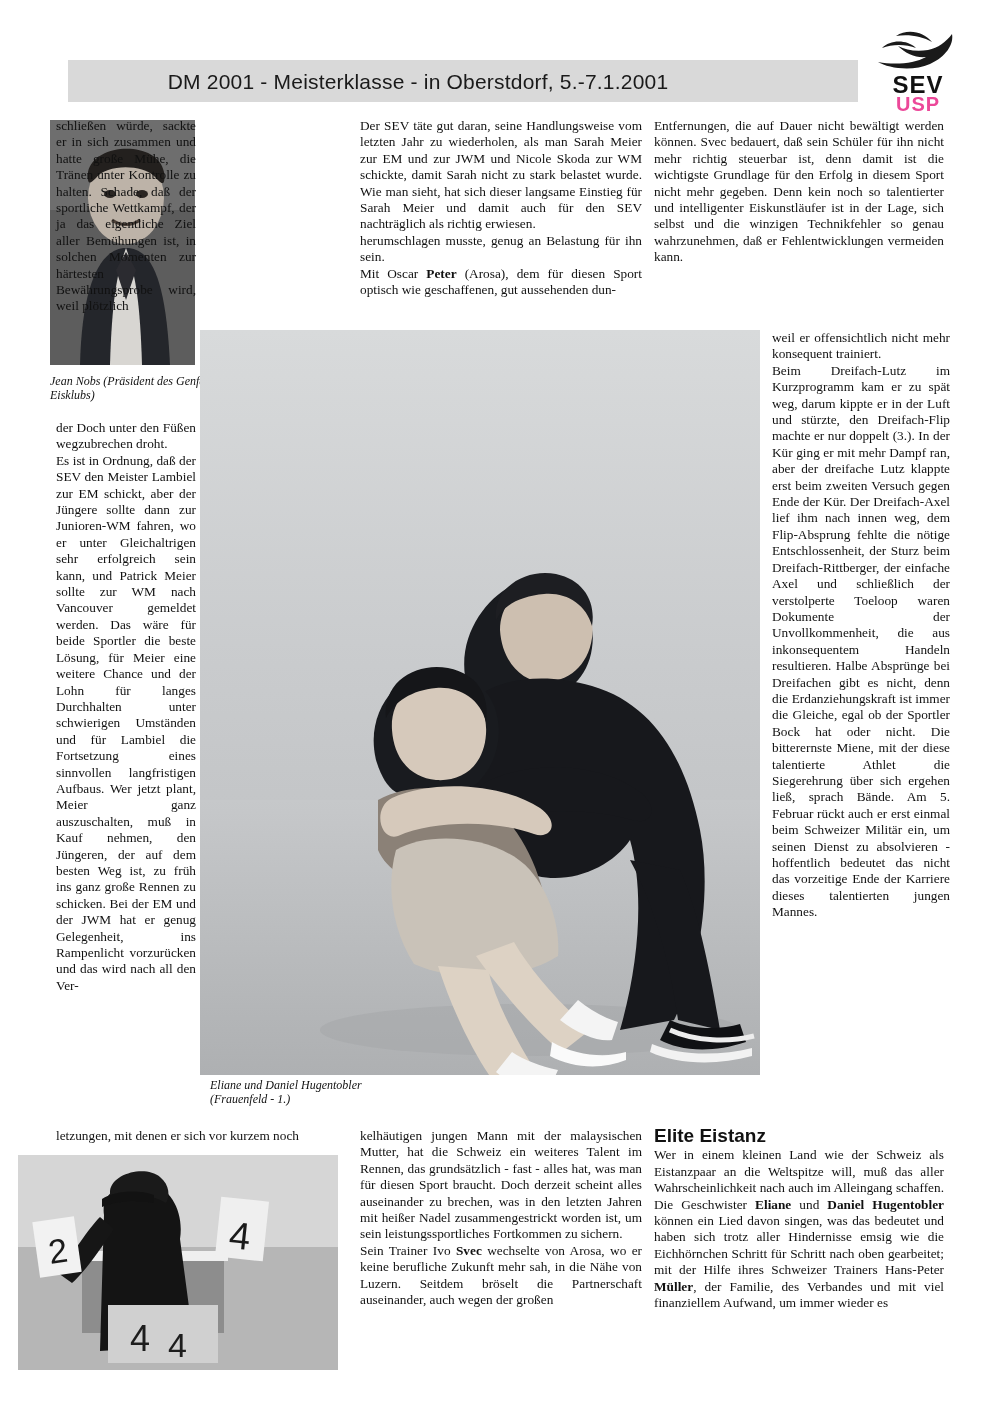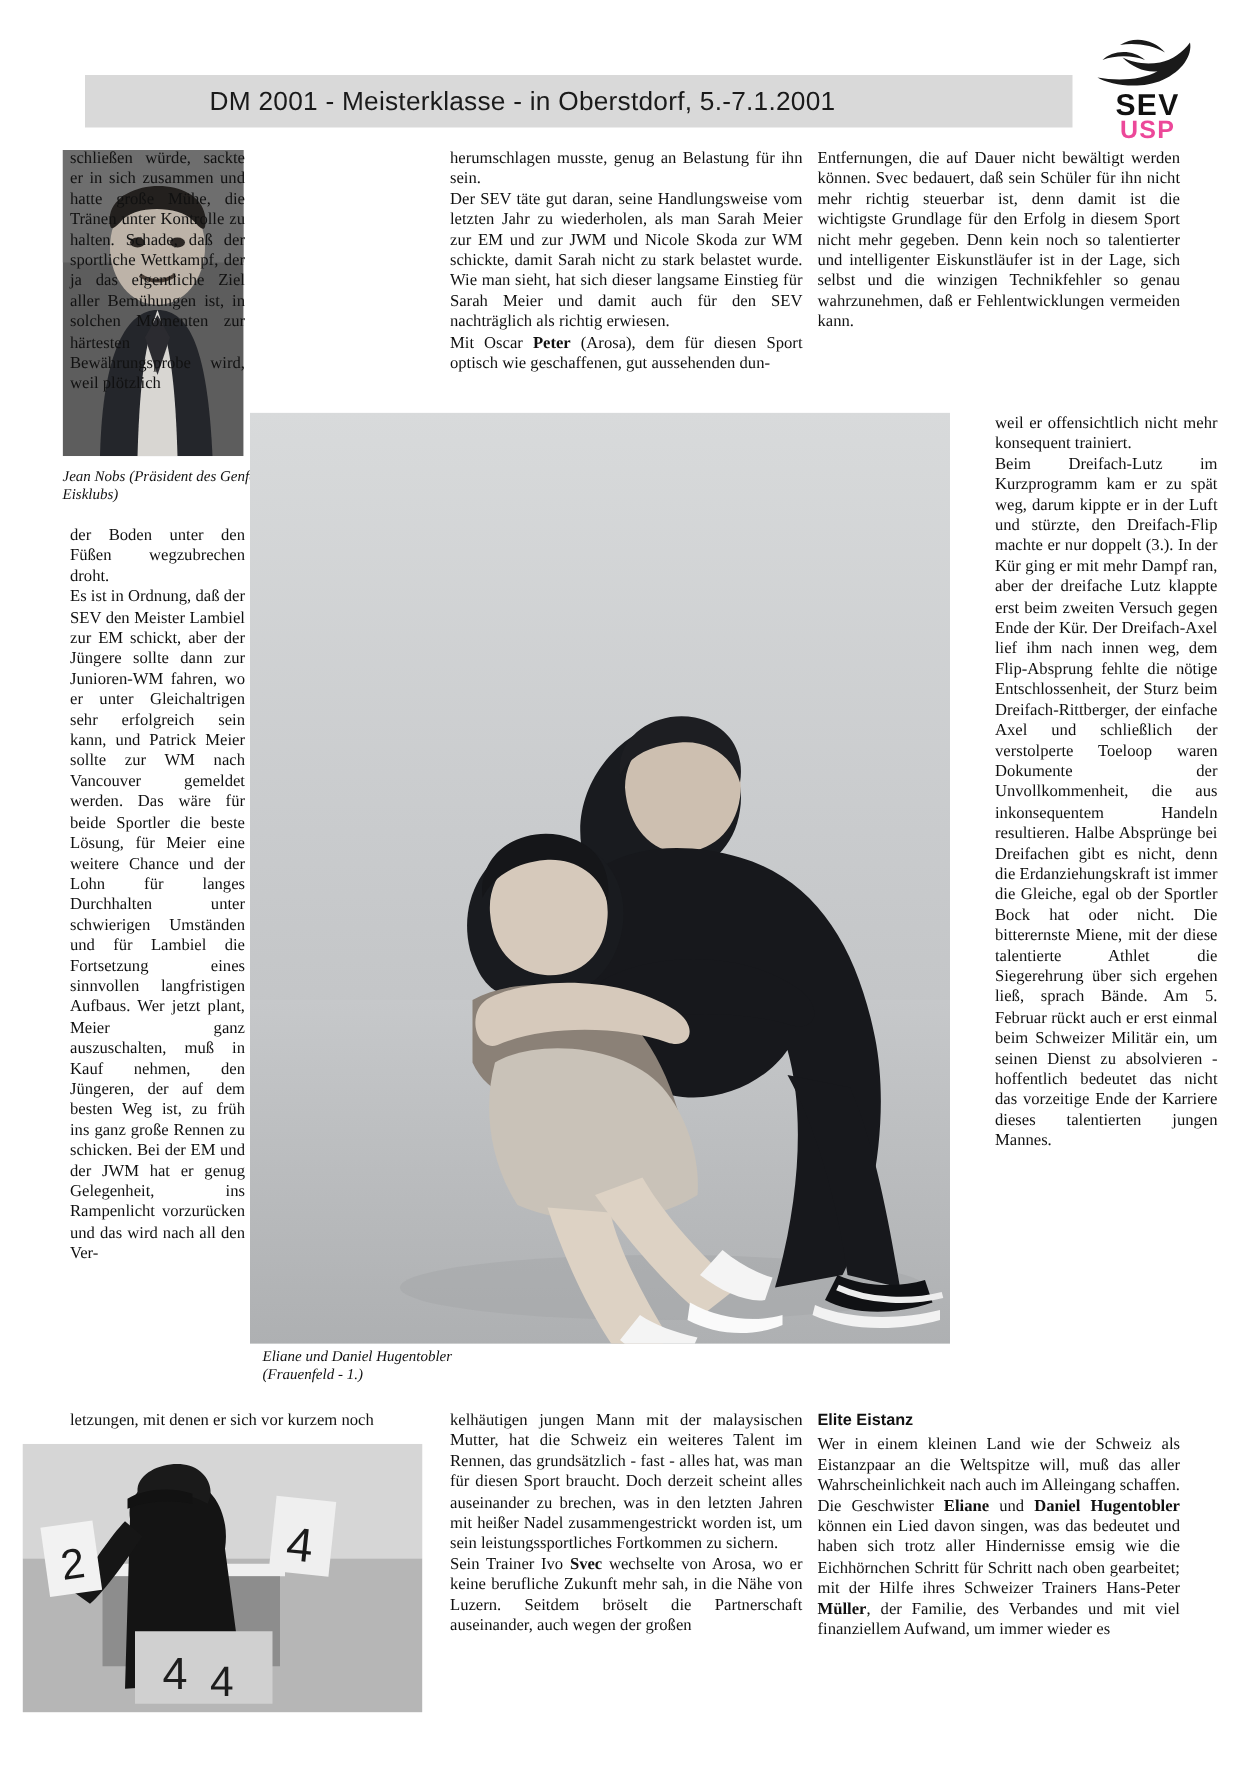--- a/index.html
+++ b/index.html
@@ -56,34 +56,34 @@
   #c1a{left:56px;top:118px;width:140px;}
   #c1b{left:56px;top:420px;width:140px;}
   #c1c{left:56px;top:1128px;width:285px;}
 
   
   #c2a{left:360px;top:118px;width:282px;}
   #c2b{left:360px;top:1128px;width:282px;}
 
   
   #c3a{left:654px;top:118px;width:290px;}
-  #c3b{left:796px;top:330px;width:178px;}
+  #c3b{left:772px;top:330px;width:178px;}
   #c3c{left:654px;top:1128px;width:290px;}
 
   .photo-caption{
     position:absolute;
     font-size:12px;line-height:14px;font-style:italic;
     color:#111;
   }
   #cap-nobs{left:50px;top:374px;width:160px;}
   #cap-hug{left:210px;top:1078px;width:200px;}
 
   .subhead{
     font-family:"Liberation Sans", sans-serif;
-    font-weight:bold;font-size:13px;
+    font-weight:bold;font-size:19px;
     margin-bottom:3px;
   }
 
   b{font-weight:bold;}
 
   
   .photo{position:absolute;overflow:hidden;}
   #photo-nobs{left:50px;top:120px;width:145px;height:245px;}
   #photo-pair{left:200px;top:330px;width:560px;height:745px;}
   #photo-judge{left:18px;top:1155px;width:320px;height:215px;}
@@ -207,33 +207,33 @@
       <text x="150" y="202" font-family="Liberation Sans, sans-serif" font-size="34" fill="#1d1d1d">4</text>
     </svg>
   </div>
 
   <div class="col" id="c1a">
     <p>schließen würde, sackte er in sich zusammen und hatte große Mühe, die Tränen unter Kontrolle zu halten. Schade, daß der sportliche Wettkampf, der ja das eigentliche Ziel aller Bemühungen ist, in solchen Momenten zur härtesten Bewährungsprobe wird, weil plötzlich</p>
   </div>
 
   <div class="col" id="c1b">
     <div>
-        <p>der Boden unter den Füßen wegzubrechen droht.</p>
+        <p>der Doch unter den Füßen wegzubrechen droht.</p>
         <p>Es ist in Ordnung, daß der SEV den Meister Lambiel zur EM schickt, aber der Jüngere sollte dann zur Junioren-WM fahren, wo er unter Gleichaltrigen sehr erfolgreich sein kann, und Patrick Meier sollte zur WM nach Vancouver gemeldet werden. Das wäre für beide Sportler die beste Lösung, für Meier eine weitere Chance und der Lohn für langes Durchhalten unter schwierigen Umständen und für Lambiel die Fortsetzung eines sinnvollen langfristigen Aufbaus. Wer jetzt plant, Meier ganz auszuschalten, muß in Kauf nehmen, den Jüngeren, der auf dem besten Weg ist, zu früh ins ganz große Rennen zu schicken. Bei der EM und der JWM hat er genug Gelegenheit, ins Rampenlicht vorzurücken und das wird nach all den Ver-</p>
       </div>
   </div>
 
   <div class="col" id="c1c">
     <p>letzungen, mit denen er sich vor kurzem noch</p>
   </div>
 
   <div class="col" id="c2a">
     <div>
+        <p>Der SEV täte gut daran, seine Handlungsweise vom letzten Jahr zu wiederholen, als man Sarah Meier zur EM und zur JWM und Nicole Skoda zur WM schickte, damit Sarah nicht zu stark belastet wurde. Wie man sieht, hat sich dieser langsame Einstieg für Sarah Meier und damit auch für den SEV nachträglich als richtig erwiesen.</p>
         <p>herumschlagen musste, genug an Belastung für ihn sein.</p>
-        <p>Der SEV täte gut daran, seine Handlungsweise vom letzten Jahr zu wiederholen, als man Sarah Meier zur EM und zur JWM und Nicole Skoda zur WM schickte, damit Sarah nicht zu stark belastet wurde. Wie man sieht, hat sich dieser langsame Einstieg für Sarah Meier und damit auch für den SEV nachträglich als richtig erwiesen.</p>
         <p>Mit Oscar <b>Peter</b> (Arosa), dem für diesen Sport optisch wie geschaffenen, gut aussehenden dun-</p>
       </div>
   </div>
 
   <div class="col" id="c2b">
     <div>
         <p>kelhäutigen jungen Mann mit der malaysischen Mutter, hat die Schweiz ein weiteres Talent im Rennen, das grundsätzlich - fast - alles hat, was man für diesen Sport braucht. Doch derzeit scheint alles auseinander zu brechen, was in den letzten Jahren mit heißer Nadel zusammengestrickt worden ist, um sein leistungssportliches Fortkommen zu sichern.</p>
         <p>Sein Trainer Ivo <b>Svec</b> wechselte von Arosa, wo er keine berufliche Zukunft mehr sah, in die Nähe von Luzern. Seitdem bröselt die Partnerschaft auseinander, auch wegen der großen</p>
       </div>
   </div>

